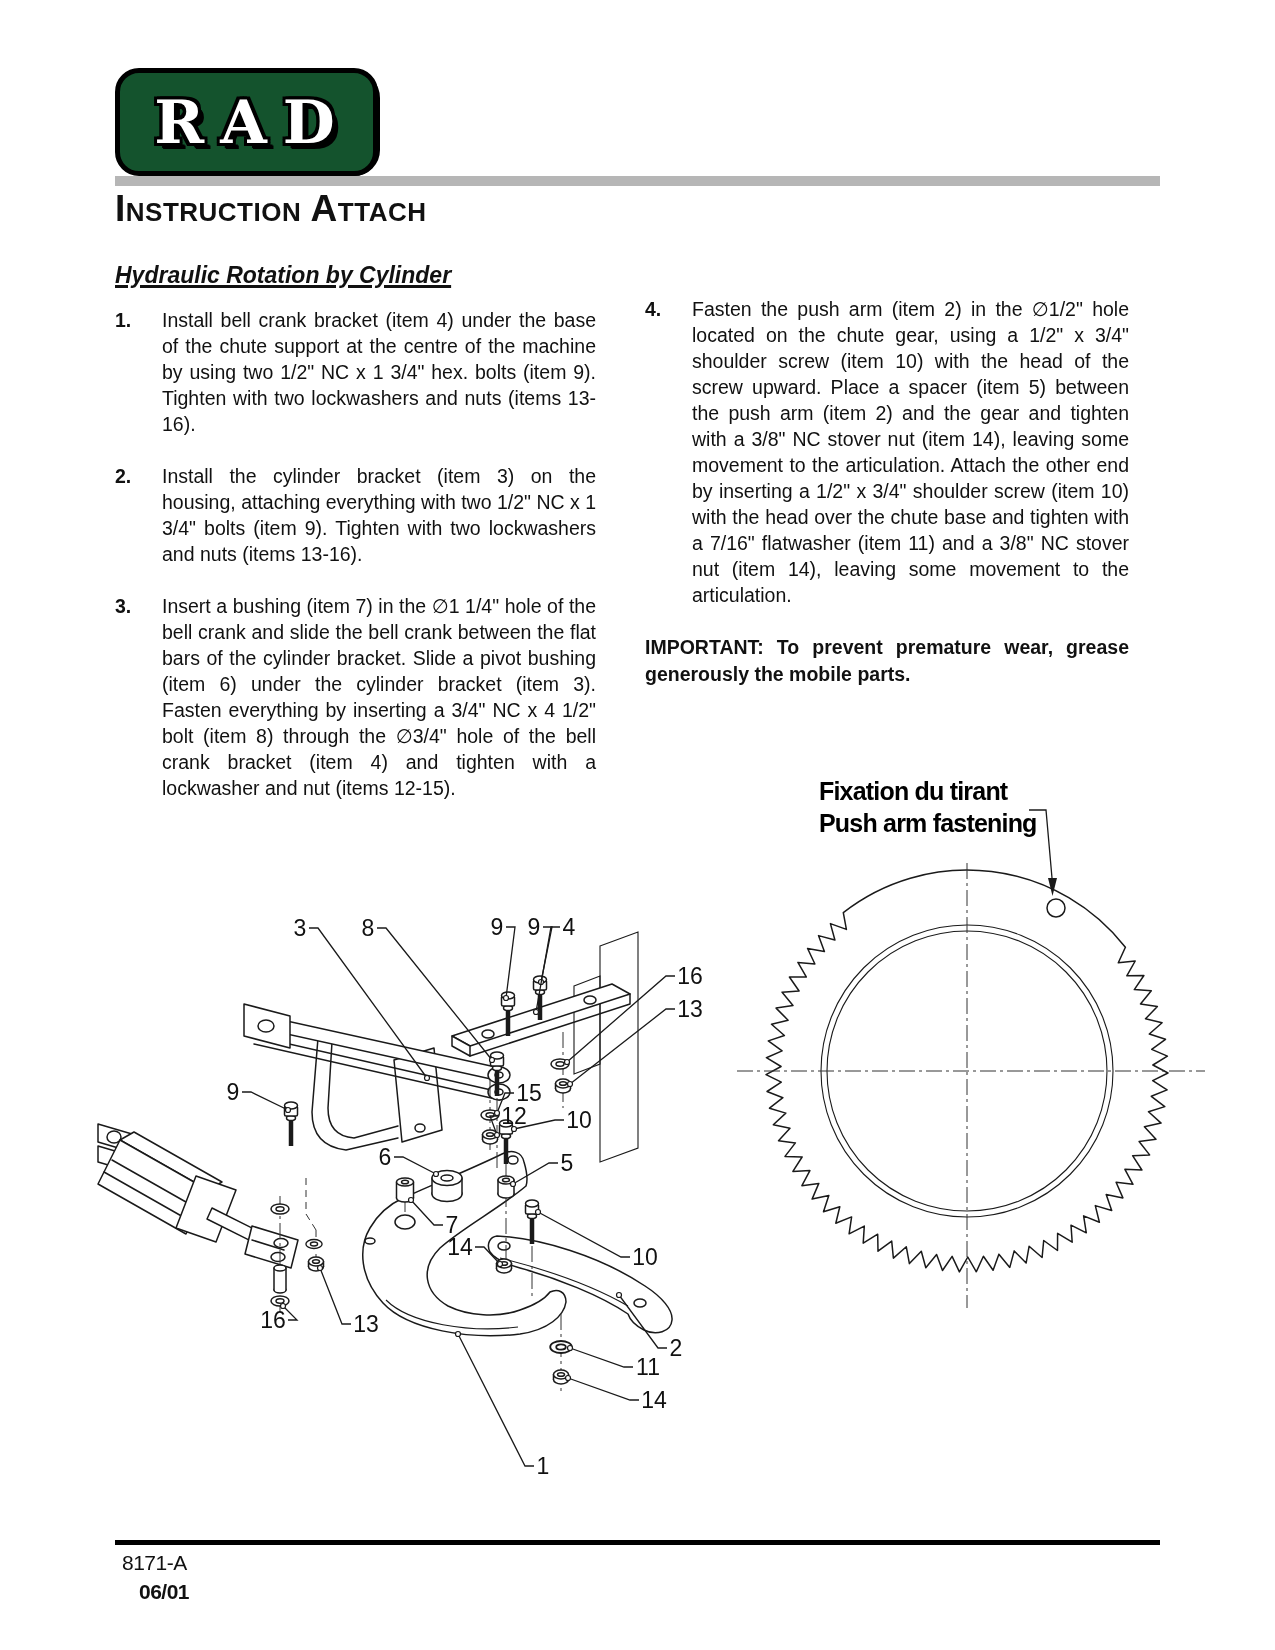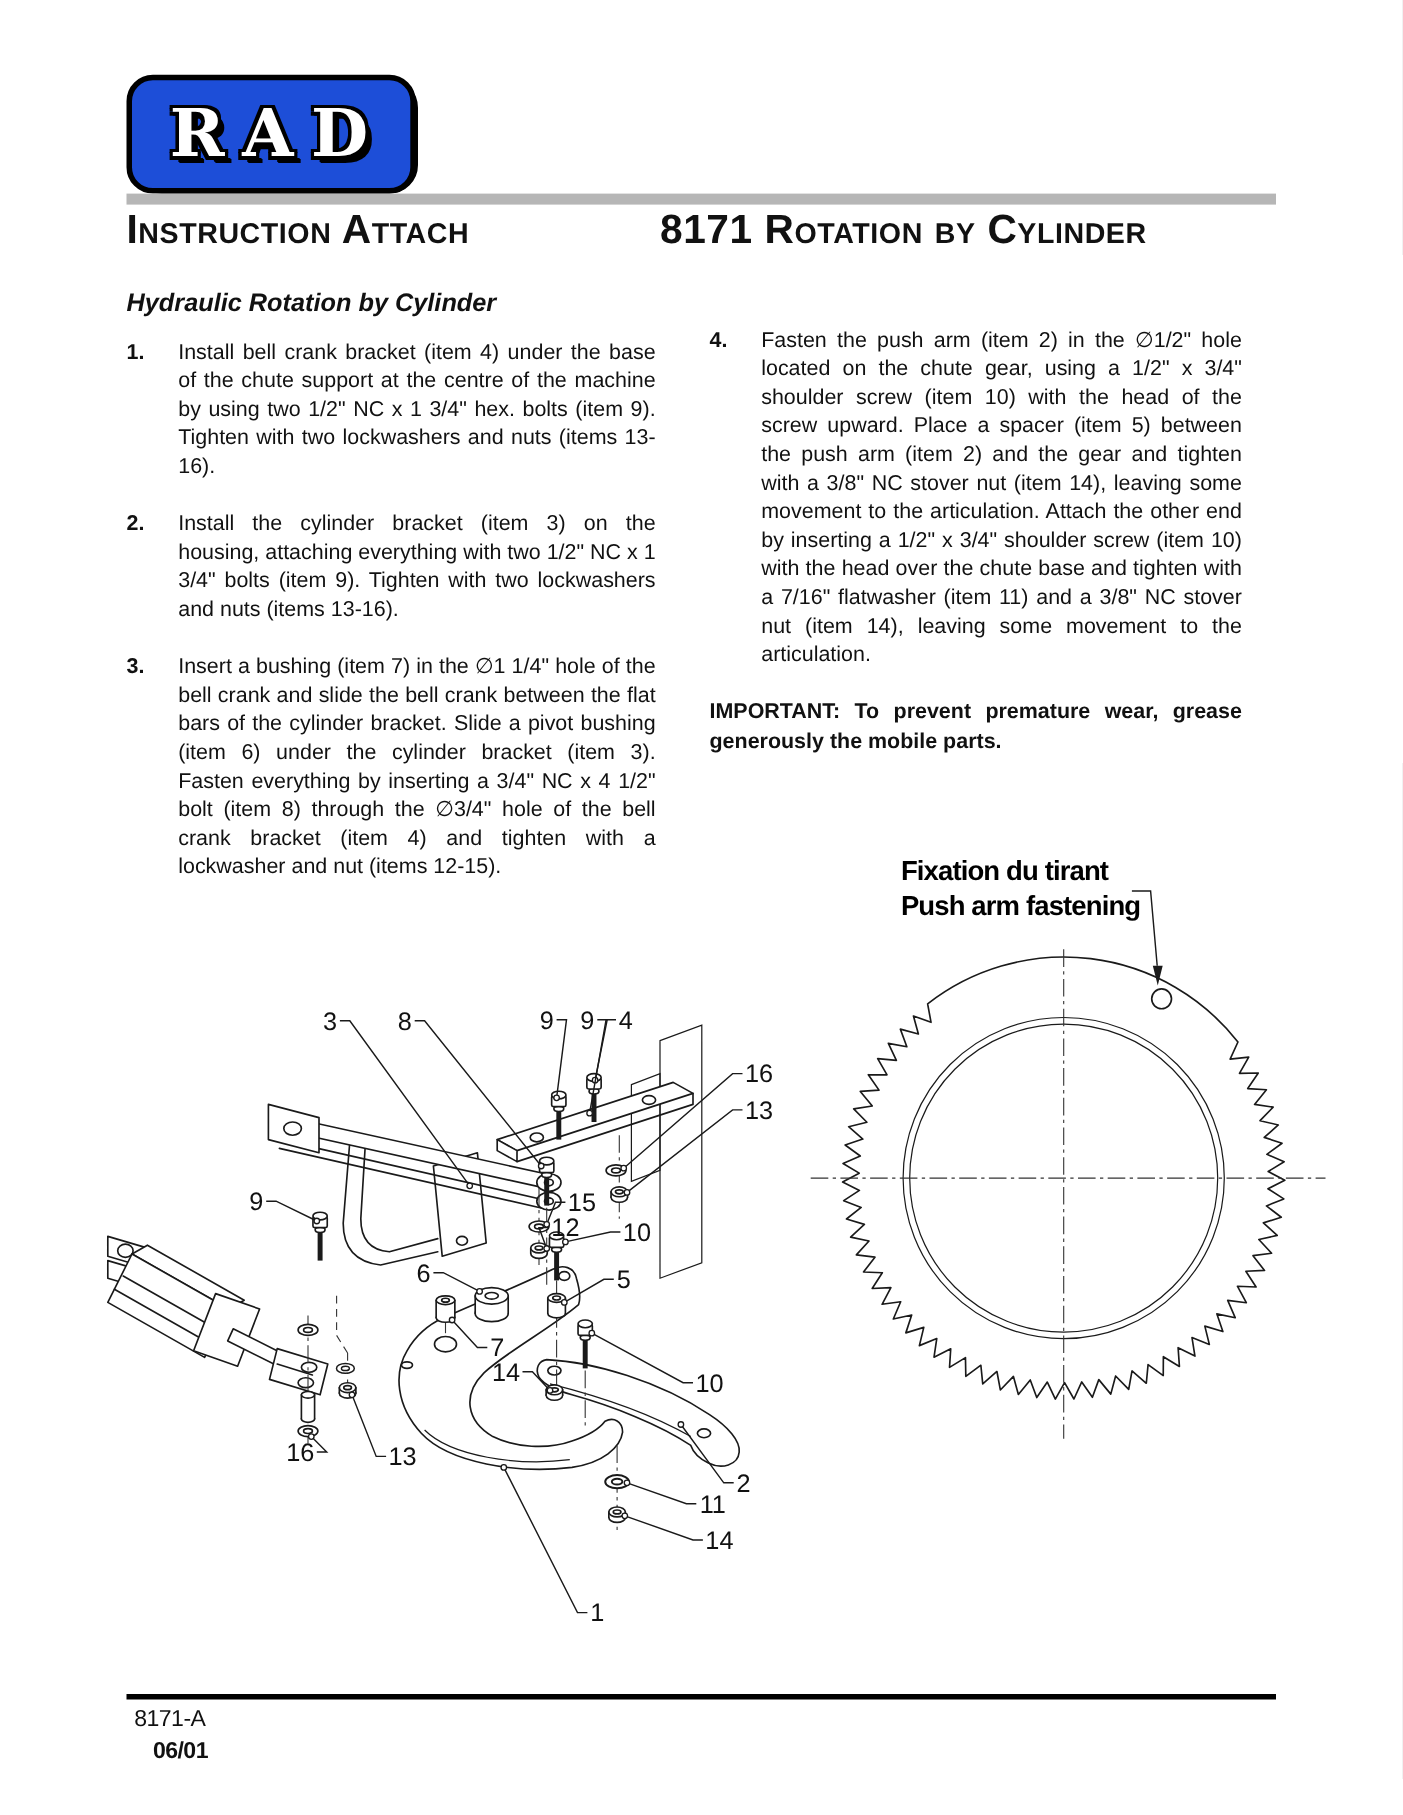--- a/index.html
+++ b/index.html
@@ -1,38 +1,38 @@
 <!DOCTYPE html>
 <html><head>
 <meta charset="utf-8">
 <style>
   html,body{margin:0;padding:0;background:#e8e8e8;}
   .page{position:relative;width:1275px;height:1650px;background:#ffffff;overflow:hidden;
         font-family:"Liberation Sans","DejaVu Sans",sans-serif;color:#111;}
   
   .logo-echo{position:absolute;left:121px;top:72px;width:253px;height:98px;
              border:3px solid #000;border-radius:26px;}
-  .logo-box{position:absolute;left:115px;top:68px;width:253px;height:98px;background:#1d4ed8;
+  .logo-box{position:absolute;left:115px;top:68px;width:253px;height:98px;background:#14532d;
             border:5px solid #000;border-radius:24px;display:flex;align-items:center;justify-content:center;}
   .logo-text{font-family:"DejaVu Serif","Liberation Serif",serif;font-weight:bold;
              font-size:60px;letter-spacing:16px;padding-left:12px;color:#fff;
              text-shadow:-3px -3px 0 #000,3px -3px 0 #000,-3px 3px 0 #000,3px 3px 0 #000,
                          -3px 0 0 #000,3px 0 0 #000,0 -3px 0 #000,0 3px 0 #000,
                          5px 5px 0 #000,6px 6px 0 #000;}
   .gray-bar{position:absolute;left:115px;top:176px;width:1045px;height:10px;background:#b6b6b6;}
   .title-row{position:absolute;top:188px;left:0;width:1275px;height:48px;}
   .doc-type{position:absolute;left:115px;top:0;font-size:37px;font-weight:bold;
             font-variant:small-caps;letter-spacing:.5px;}
   .doc-title{position:absolute;left:600px;top:0;font-size:37px;font-weight:bold;
              font-variant:small-caps;letter-spacing:.5px;}
   
   .col-left{position:absolute;left:115px;top:262px;width:481px;}
   .col-right{position:absolute;left:645px;top:296px;width:484px;}
   .section-heading{font-size:23px;font-weight:bold;font-style:italic;
-                   text-decoration-thickness:2.5px;margin:0 0 18px 0;}
+                   text-decoration:underline;text-decoration-thickness:2.5px;margin:0 0 18px 0;}
   .step{position:relative;margin:0 0 26px 0;font-size:19.5px;line-height:26px;}
   .step-num{position:absolute;left:0;top:0;font-weight:bold;}
   .step-text{margin-left:47px;text-align:justify;}
   .important{font-size:19.5px;line-height:27px;font-weight:bold;text-align:justify;margin-top:16px;}
   
   svg{position:absolute;overflow:visible;}
   #exploded{left:85px;top:855px;}
   #gearfig{left:700px;top:720px;}
   .ln{stroke:#1a1a1a;stroke-width:1.5;fill:none;stroke-linejoin:round;stroke-linecap:round;}
   .pt{stroke:#1a1a1a;stroke-width:1.5;fill:#fff;stroke-linejoin:round;}
@@ -54,21 +54,20 @@
 
 <div class="page">
 
   <div class="logo-echo"></div>
   <div class="logo-box">
     <span class="logo-text">RAD</span>
   </div>
   <div class="gray-bar"></div>
   <div class="title-row">
     <span class="doc-type">Instruction Attach</span>
-    <span class="doc-title">8171 Rotation by Cylinder</span>
   </div>
 
   <div class="col-left">
     <h2 class="section-heading">Hydraulic Rotation by Cylinder</h2>
     <div class="step">
       <span class="step-num">1.</span>
       <div class="step-text">Install bell crank bracket (item 4) under the base of the chute support at the centre of the machine by using two 1/2" NC x 1 3/4" hex. bolts (item 9). Tighten with two lockwashers and nuts (items 13-16).</div>
     </div>
     <div class="step">
       <span class="step-num">2.</span>

